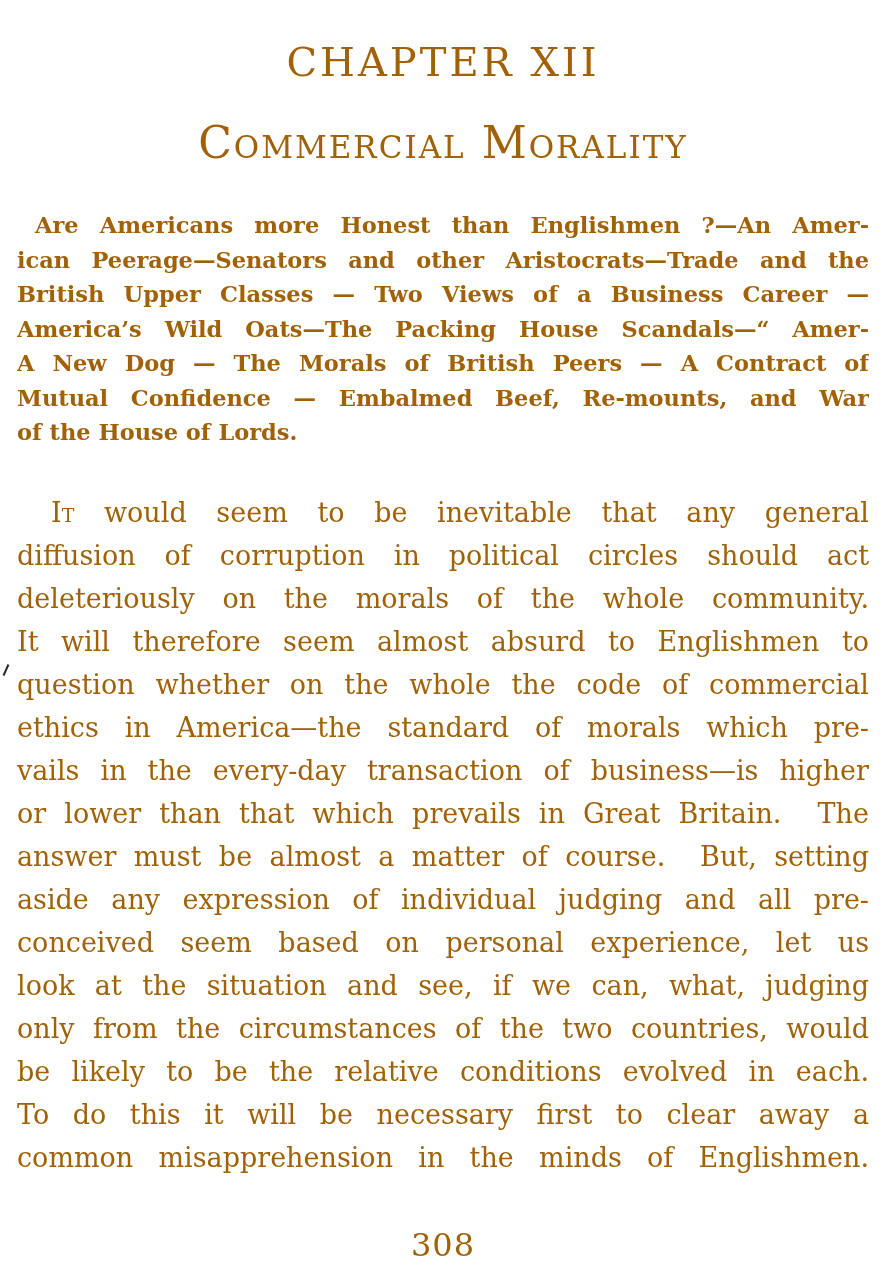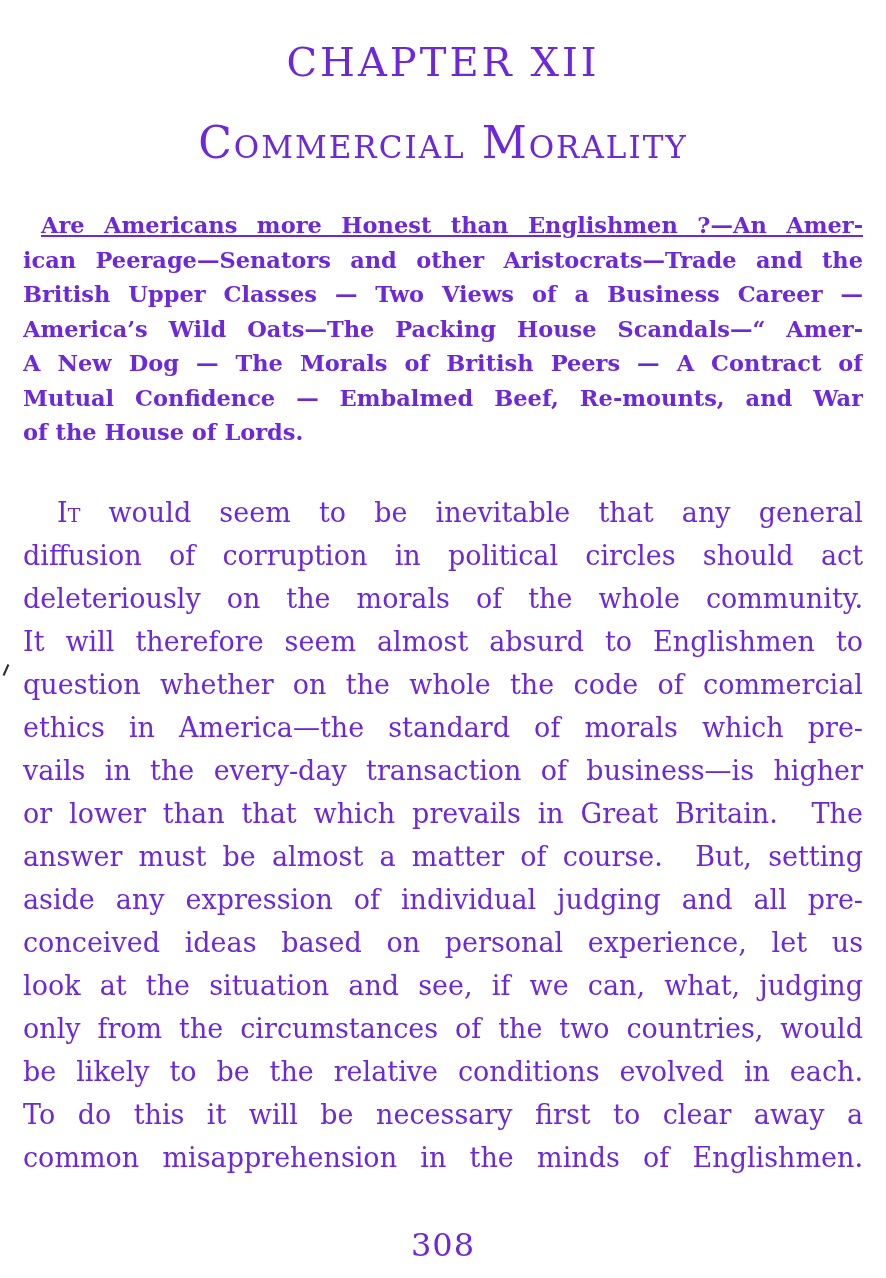--- a/index.html
+++ b/index.html
@@ -5,24 +5,24 @@
   html, body {
     margin: 0;
     padding: 0;
     background: #ffffff;
   }
   .page {
     position: relative;
     width: 886px;
     height: 1278px;
     background: #ffffff;
-    color: #6d28d9;
+    color: #a16207;
     font-family: "DejaVu Serif", "Liberation Serif", serif;
     box-sizing: border-box;
-    padding: 0 23px;
+    padding: 0 17px;
     overflow: hidden;
   }
   .chapter-heading {
     margin: 0;
     padding-top: 38px;
     text-align: center;
     font-size: 40px;
     line-height: 48px;
     font-weight: 500;
     letter-spacing: 3px;
@@ -57,21 +57,21 @@
   .line {
     text-align: justify;
     text-align-last: justify;
     text-justify: inter-word;
     white-space: pre-wrap;
     overflow: hidden;
   }
   .line.last-line {
     text-align-last: left;
   }
-  .indent-sm { padding-left: 18px; text-decoration: underline; }
+  .indent-sm { padding-left: 18px; }
   .indent-lg { padding-left: 34px; }
   .smallcaps { font-variant: small-caps; }
   .page-number {
     position: absolute;
     left: 0;
     right: 0;
     bottom: 14px;
     text-align: center;
     font-size: 32px;
     letter-spacing: 1px;
@@ -118,21 +118,21 @@
     <div class="line indent-lg"><span class="smallcaps">It</span><span> would seem to be inevitable that any general</span></div>
     <div class="line">diffusion of corruption in political circles should act</div>
     <div class="line">deleteriously on the morals of the whole community.</div>
     <div class="line">It will therefore seem almost absurd to Englishmen to</div>
     <div class="line">question whether on the whole the code of commercial</div>
     <div class="line">ethics in America—the standard of morals which pre-</div>
     <div class="line">vails in the every-day transaction of business—is higher</div>
     <div class="line">or lower than that which prevails in Great Britain.  The</div>
     <div class="line">answer must be almost a matter of course.  But, setting</div>
     <div class="line">aside any expression of individual judging and all pre-</div>
-    <div class="line">conceived ideas based on personal experience, let us</div>
+    <div class="line">conceived seem based on personal experience, let us</div>
     <div class="line">look at the situation and see, if we can, what, judging</div>
     <div class="line">only from the circumstances of the two countries, would</div>
     <div class="line">be likely to be the relative conditions evolved in each.</div>
     <div class="line">To do this it will be necessary first to clear away a</div>
     <div class="line">common misapprehension in the minds of Englishmen.</div>
   </div>
 
   <div class="ink-smudge"></div>
 
   <div class="page-number">308</div>

